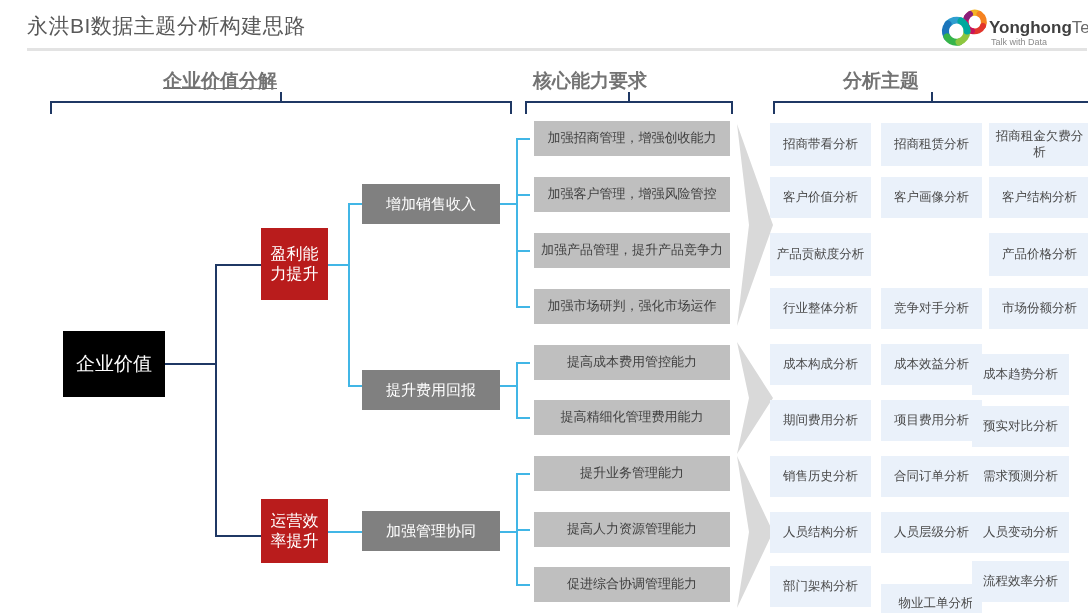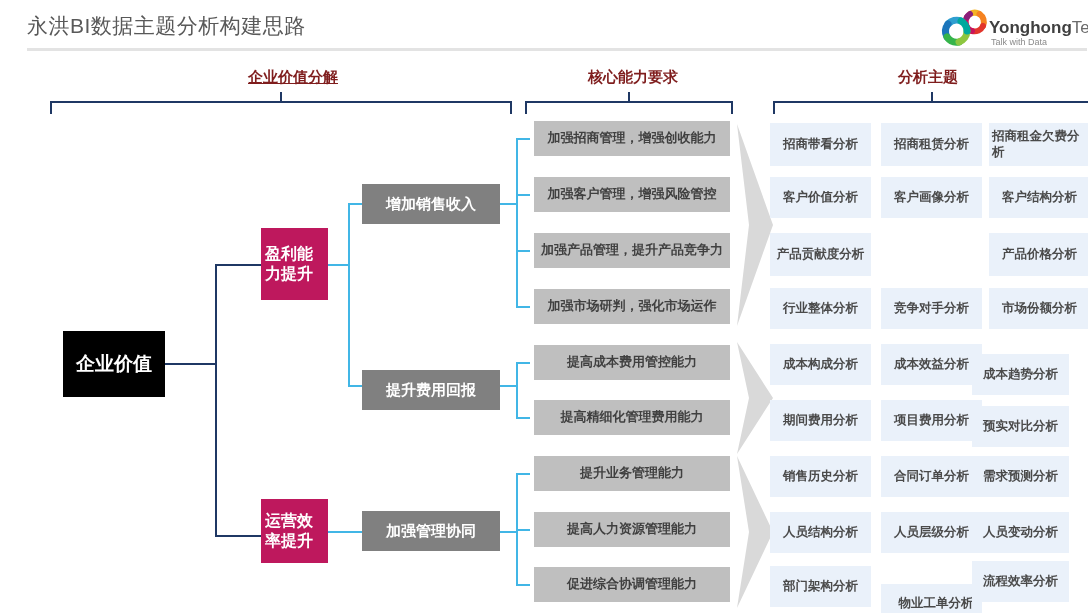--- a/index.html
+++ b/index.html
@@ -29,40 +29,40 @@
     font-size:17px;font-weight:bold;color:#3f3f3f;white-space:nowrap;
   }
   .logo-text .light{font-weight:normal;color:#6b6b6b;}
   .logo-tag{
     position:absolute;left:52px;top:33px;
     font-size:9px;color:#8a8a8a;white-space:nowrap;
   }
 
   
   .col-head{
-    position:absolute;text-align:center;
-    font-size:15px;font-weight:bold;color:#7f1d1d;white-space:nowrap;
+    position:absolute;
+    font-size:19px;font-weight:bold;color:#737373;white-space:nowrap;
   }
   .col-head.underline{text-decoration:underline;}
 
   
   .bracket{position:absolute;height:13px;}
   .bracket .bar{position:absolute;left:0;top:0;height:2px;width:100%;background:#1f3864;}
   .bracket .lf,.bracket .rt{position:absolute;top:0;width:2px;height:13px;background:#1f3864;}
   .bracket .lf{left:0;}
   .bracket .rt{right:0;}
   .bracket .mid{position:absolute;top:-9px;left:50%;margin-left:-1px;width:2px;height:10px;background:#1f3864;}
 
   
   .box{
     position:absolute;display:flex;align-items:center;justify-content:center;
-    box-sizing:border-box;line-height:1.25;font-weight:bold;
+    text-align:center;box-sizing:border-box;line-height:1.25;
   }
   .box-root{background:#000000;color:#ffffff;font-size:19px;}
-  .box-pillar{background:#be185d;color:#ffffff;font-size:16px;padding:4px 4px;}
+  .box-pillar{background:#b91c1c;color:#ffffff;font-size:16px;padding:4px 4px;}
   .box-driver{background:#808080;color:#ffffff;font-size:15px;}
   .box-cap{background:#bfbfbf;color:#404040;font-size:13px;}
   .box-topic{background:#eaf1fa;color:#4a4a4a;font-size:12.5px;padding:0 3px;}
 
   
   .ln{position:absolute;background:#1f3864;}
   .lnb{position:absolute;background:#41b6e6;}
 
   
   .chev{position:absolute;}

